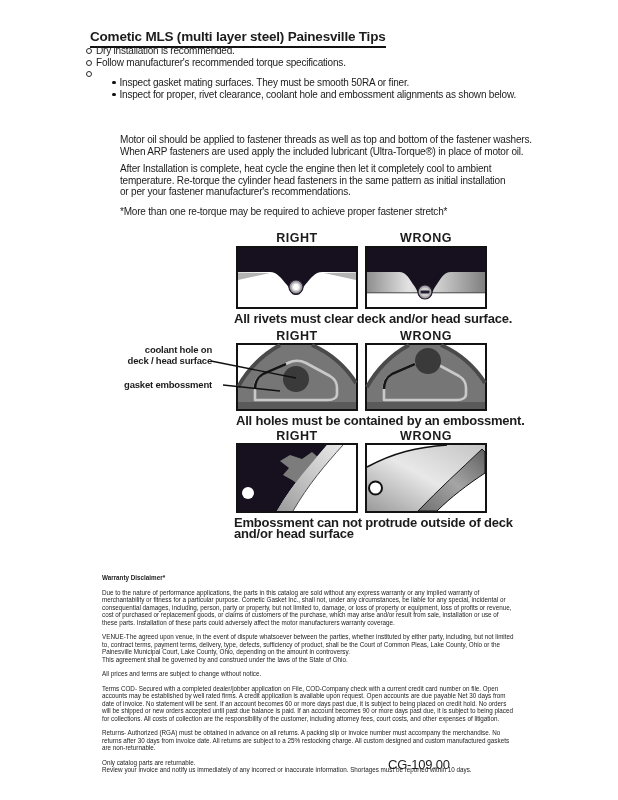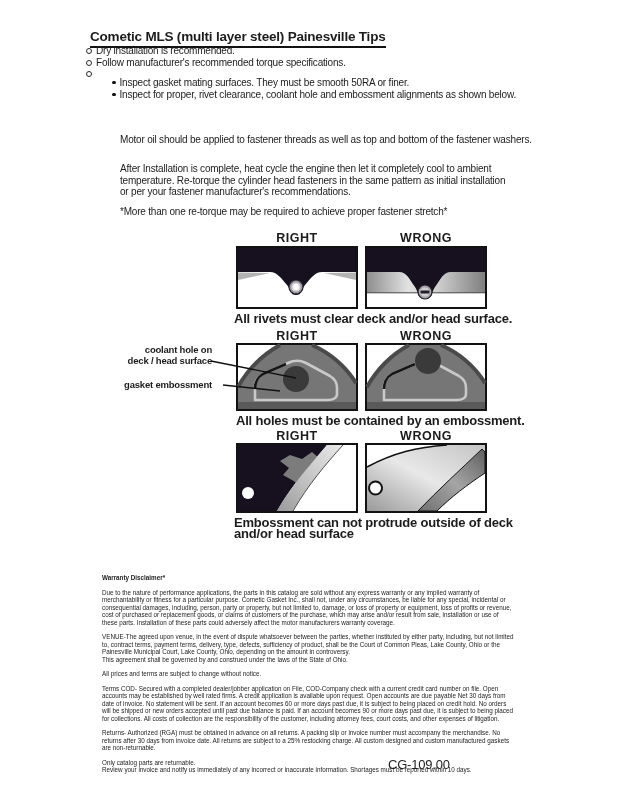--- a/index.html
+++ b/index.html
@@ -69,20 +69,21 @@
     </div>
     <div class="b-row sub">
       <span class="dot"></span>
       <span>Inspect for proper, rivet clearance, coolant hole and embossment alignments as shown below.</span>
     </div>
   </div>
 
 
   <div class="para" style="top:134px;">
     <div>Motor oil should be applied to fastener threads as well as top and bottom of the fastener washers.</div>
+    <div>When ARP fasteners are used apply the included lubricant (Ultra-Torque®) in place of motor oil.</div>
   </div>
 
   <div class="para" style="top:163px;">
     <div>After Installation is complete, heat cycle the engine then let it completely cool to ambient</div>
     <div>temperature. Re-torque the cylinder head fasteners in the same pattern as initial installation</div>
     <div>or per your fastener manufacturer's recommendations.</div>
   </div>
 
   <div class="para" style="top:206px;text-align:center;">
     <div>*More than one re-torque may be required to achieve proper fastener stretch*</div>

